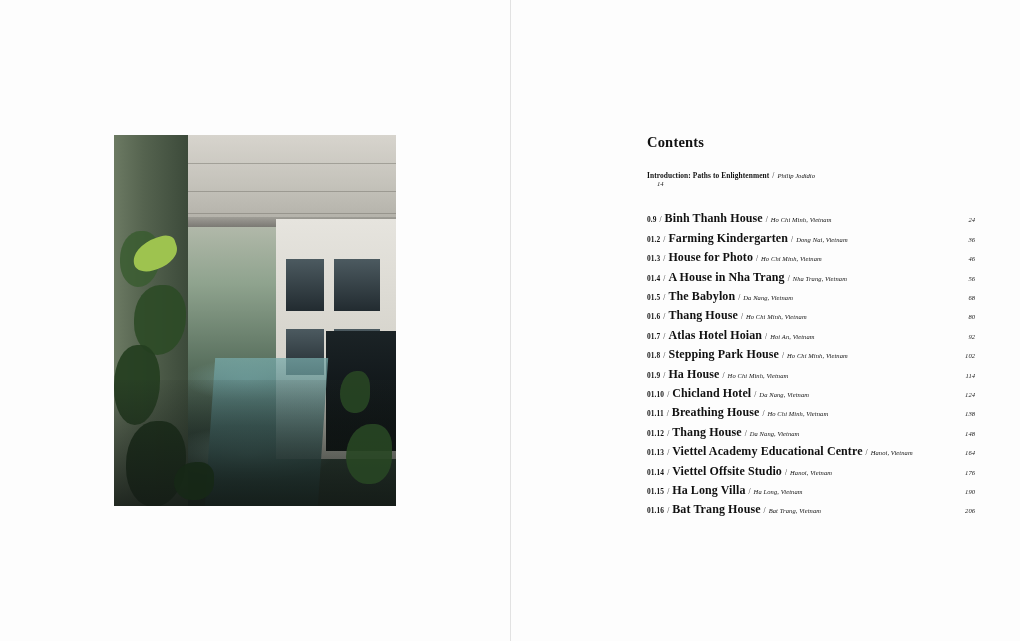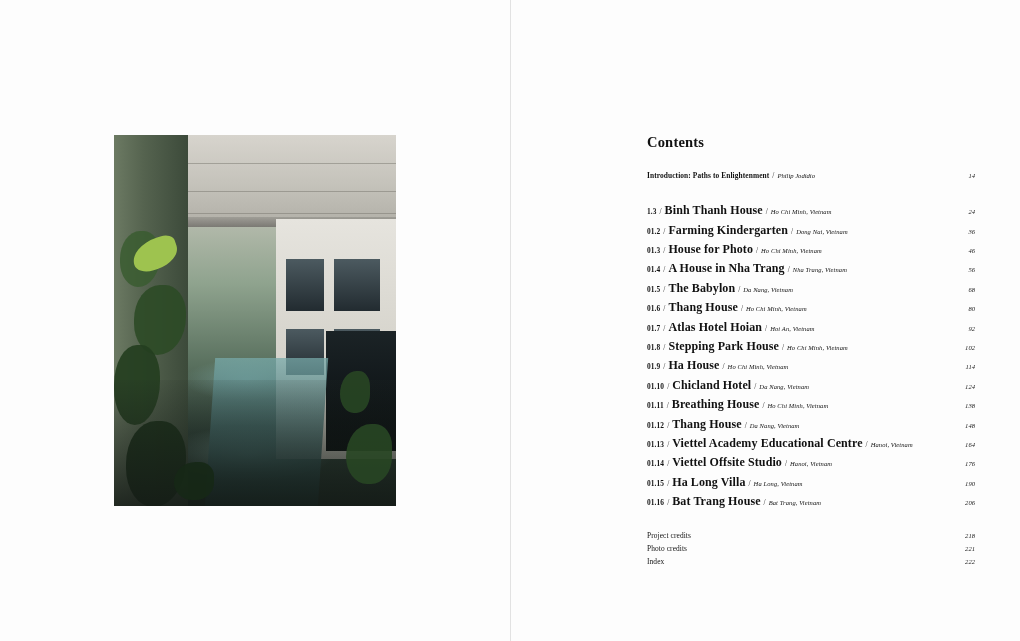--- a/index.html
+++ b/index.html
@@ -181,20 +181,21 @@
   }
   .pg {
     font-size: 6.6px;
     font-style: italic;
     flex: 0 0 auto;
     padding-left: 10px;
     color: #1a1a1a;
   }
   .intro-row {
     margin-bottom: 0;
+    flex-direction: column;
   }
   .intro-name {
     font-size: 7.4px;
     font-weight: bold;
     letter-spacing: .1px;
   }
   .intro-author {
     font-size: 6.6px;
     font-style: italic;
   }
@@ -254,21 +255,21 @@
           <span class="intro-author">Philip Jodidio</span>
         </div>
         <span class="pg">14</span>
       </div>
 
       <div class="gap-lg"></div>
 
       <div id="entries">
           <div class="row">
             <div class="left">
-              <span class="num">1.3</span>
+              <span class="num">0.9</span>
               <span class="sep">/</span>
               <span class="name">Binh Thanh House</span>
               <span class="sep">/</span>
               <span class="loc">Ho Chi Minh, Vietnam</span>
             </div>
             <span class="pg">24</span>
           </div>
           <div class="row">
             <div class="left">
               <span class="num">01.2</span>
@@ -416,36 +417,16 @@
               <span class="name">Bat Trang House</span>
               <span class="sep">/</span>
               <span class="loc">Bat Trang, Vietnam</span>
             </div>
             <span class="pg">206</span>
           </div>
         </div>
 
       <div class="gap-md"></div>
 
-      <div id="back-matter">
-          <div class="row back-row">
-            <div class="left">
-              <span class="name">Project credits</span>
-            </div>
-            <span class="pg">218</span>
-          </div>
-          <div class="row back-row">
-            <div class="left">
-              <span class="name">Photo credits</span>
-            </div>
-            <span class="pg">221</span>
-          </div>
-          <div class="row back-row">
-            <div class="left">
-              <span class="name">Index</span>
-            </div>
-            <span class="pg">222</span>
-          </div>
-        </div>
 
     </div>
   </div>
 </div>
 
 </body></html>

